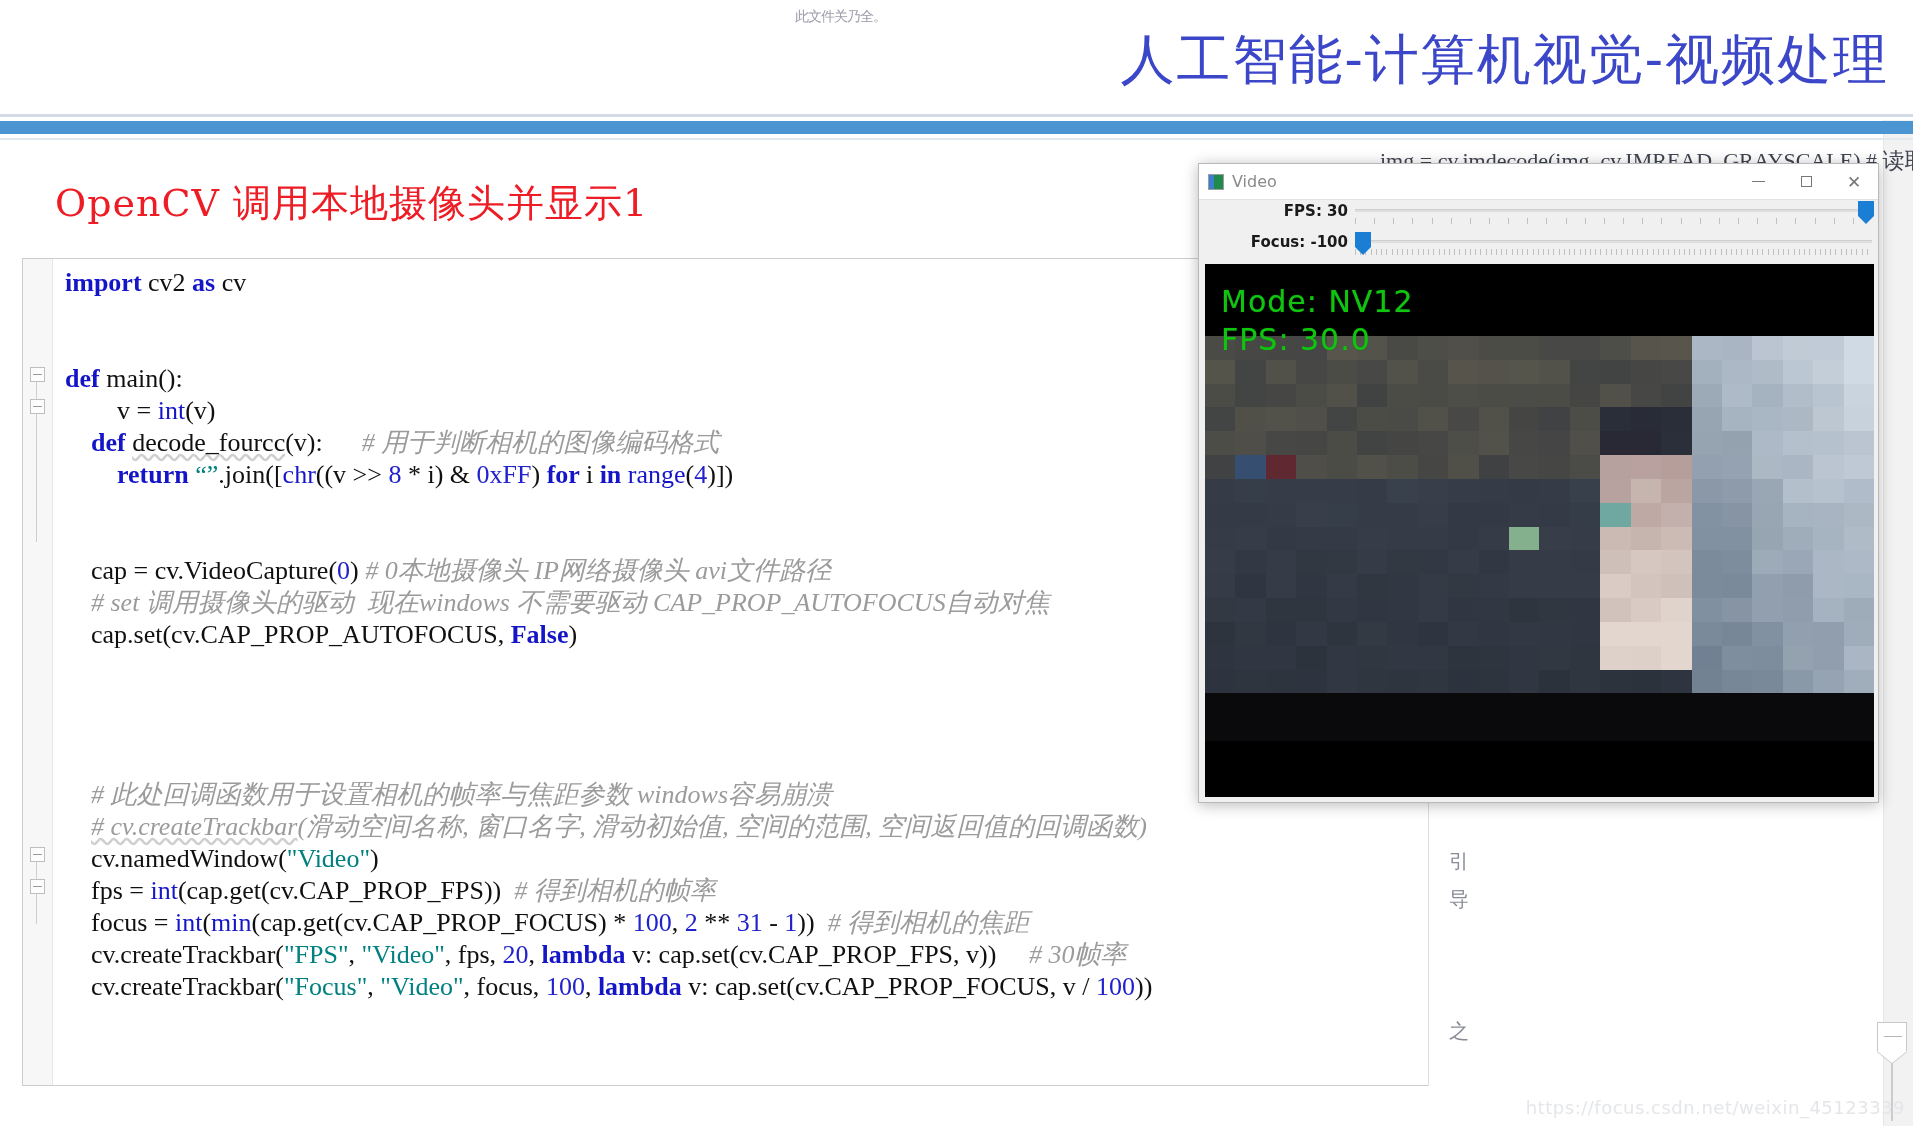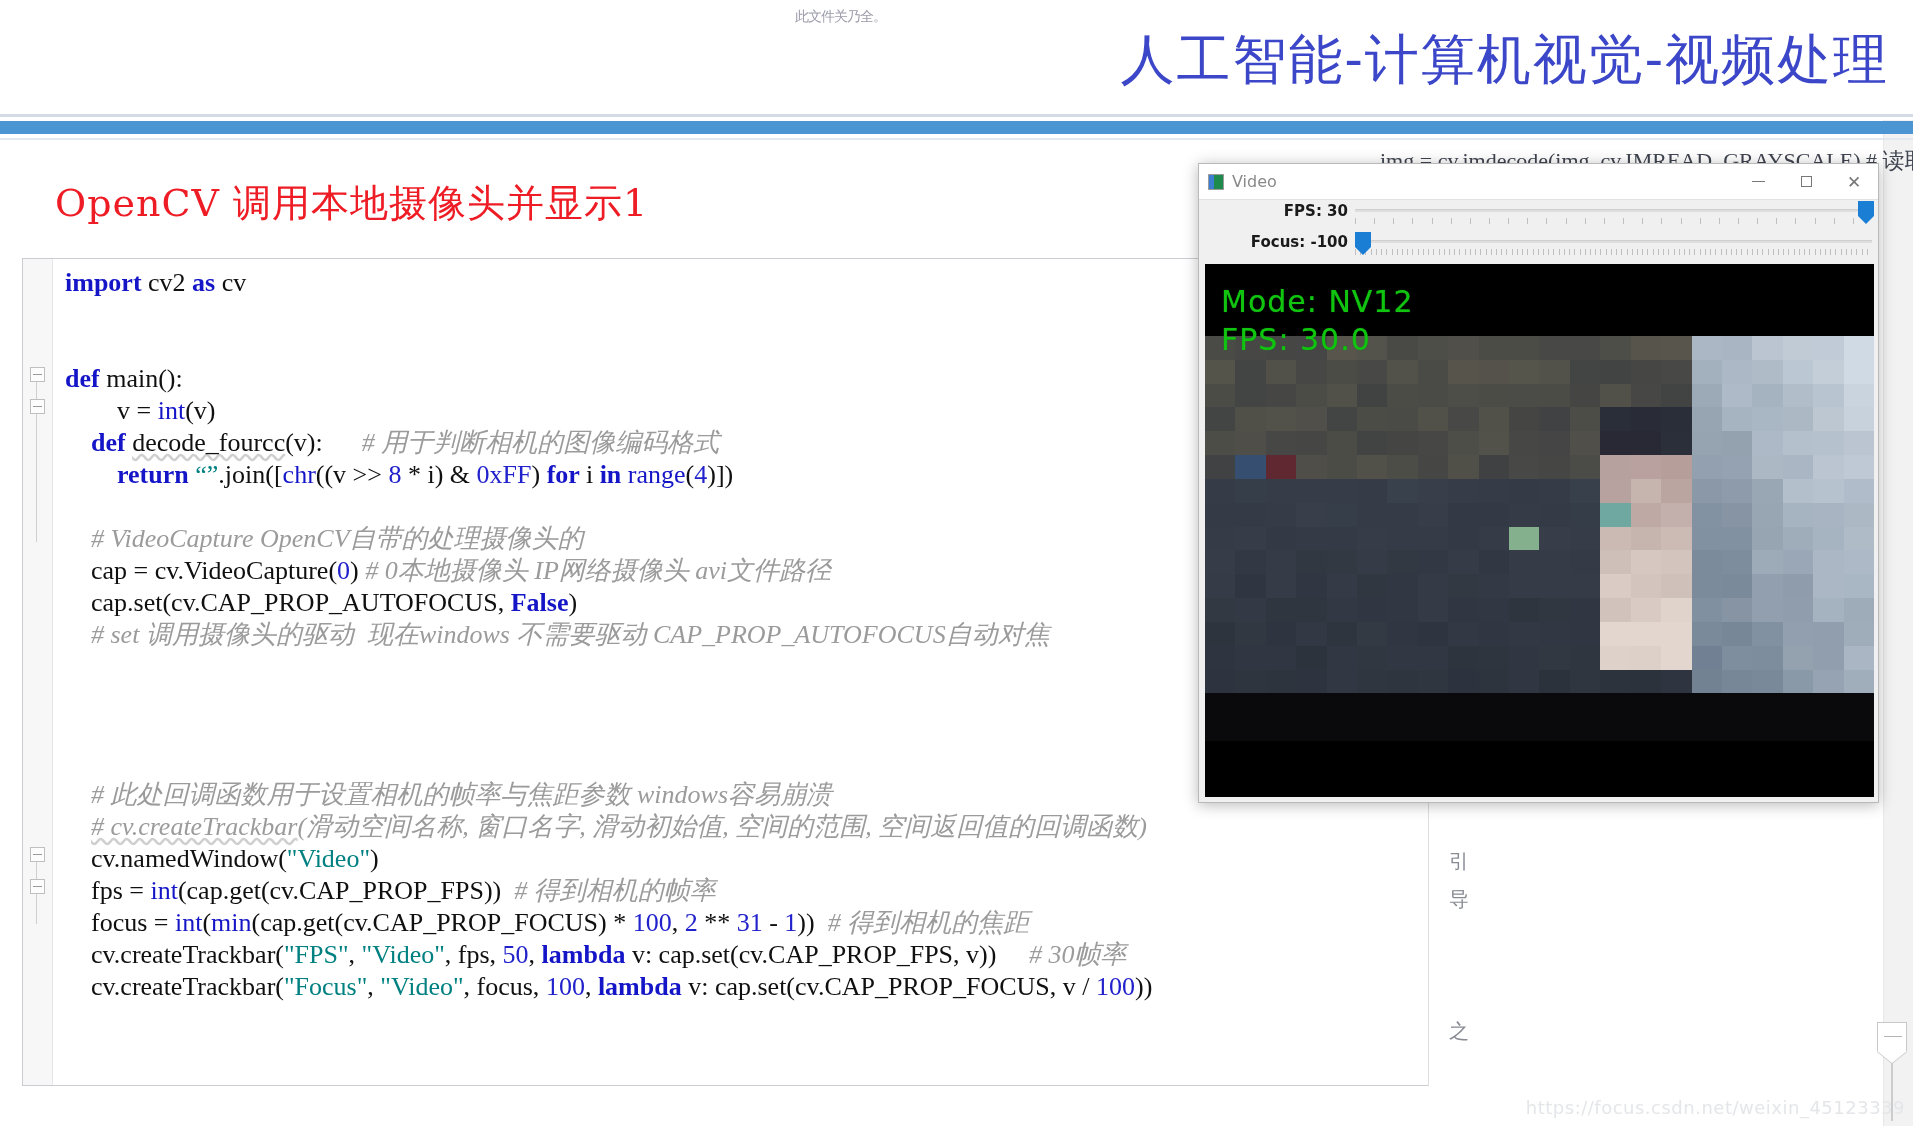--- a/index.html
+++ b/index.html
@@ -418,34 +418,34 @@
       </div>
     <div class="code-body" id="code-body">
         <div class="code-line"><span class="kw">import </span><span>cv2 </span><span class="kw">as </span><span>cv</span></div>
         <div class="code-line">&nbsp;</div>
         <div class="code-line">&nbsp;</div>
         <div class="code-line"><span class="kw">def </span><span>main():</span></div>
         <div class="code-line"><span>        v = </span><span class="bi">int</span><span>(v)</span></div>
         <div class="code-line"><span>    </span><span class="kw">def </span><span class="sq">decode_fourcc</span><span>(v):      </span><span class="cmt"># 用于判断相机的图像编码格式</span></div>
         <div class="code-line"><span>        </span><span class="kw">return </span><span class="str">“”</span><span>.join([</span><span class="bi">chr</span><span>((v &gt;&gt; </span><span class="num">8</span><span> * i) &amp; </span><span class="num">0xFF</span><span>) </span><span class="kw">for </span><span>i </span><span class="kw">in </span><span class="bi">range</span><span>(</span><span class="num">4</span><span>)])</span></div>
         <div class="code-line">&nbsp;</div>
-        <div class="code-line"><span>    </span><span class="cmt"># VideoCapture OpenCV自带的处理摄像头的</span></div>
+        <div class="code-line"><span>    </span></div>
         <div class="code-line"><span>    cap = cv.VideoCapture(</span><span class="num">0</span><span>) </span><span class="cmt"># 0本地摄像头 IP网络摄像头 avi文件路径</span></div>
+        <div class="code-line"><span>    </span><span class="cmt"># set 调用摄像头的驱动  现在windows 不需要驱动 CAP_PROP_AUTOFOCUS自动对焦</span></div>
         <div class="code-line"><span>    cap.set(cv.CAP_PROP_AUTOFOCUS, </span><span class="kw">False</span><span>)</span></div>
-        <div class="code-line"><span>    </span><span class="cmt"># set 调用摄像头的驱动  现在windows 不需要驱动 CAP_PROP_AUTOFOCUS自动对焦</span></div>
         <div class="code-line">&nbsp;</div>
         <div class="code-line">&nbsp;</div>
         <div class="code-line">&nbsp;</div>
         <div class="code-line">&nbsp;</div>
         <div class="code-line"><span>    </span><span class="cmt"># 此处回调函数用于设置相机的帧率与焦距参数 windows容易崩溃</span></div>
         <div class="code-line"><span>    </span><span class="cmt sq"># cv.createTrackbar</span><span class="cmt">(滑动空间名称, 窗口名字, 滑动初始值, 空间的范围, 空间返回值的回调函数)</span></div>
         <div class="code-line"><span>    cv.namedWindow(</span><span class="str">"Video"</span><span>)</span></div>
         <div class="code-line"><span>    fps = </span><span class="bi">int</span><span>(cap.get(cv.CAP_PROP_FPS))  </span><span class="cmt"># 得到相机的帧率</span></div>
         <div class="code-line"><span>    focus = </span><span class="bi">int</span><span>(</span><span class="bi">min</span><span>(cap.get(cv.CAP_PROP_FOCUS) * </span><span class="num">100</span><span>, </span><span class="num">2</span><span> ** </span><span class="num">31</span><span> - </span><span class="num">1</span><span>))  </span><span class="cmt"># 得到相机的焦距</span></div>
-        <div class="code-line"><span>    cv.createTrackbar(</span><span class="str">"FPS"</span><span>, </span><span class="str">"Video"</span><span>, fps, </span><span class="num">50</span><span>, </span><span class="kw">lambda </span><span>v: cap.set(cv.CAP_PROP_FPS, v))     </span><span class="cmt"># 30帧率</span></div>
+        <div class="code-line"><span>    cv.createTrackbar(</span><span class="str">"FPS"</span><span>, </span><span class="str">"Video"</span><span>, fps, </span><span class="num">20</span><span>, </span><span class="kw">lambda </span><span>v: cap.set(cv.CAP_PROP_FPS, v))     </span><span class="cmt"># 30帧率</span></div>
         <div class="code-line"><span>    cv.createTrackbar(</span><span class="str">"Focus"</span><span>, </span><span class="str">"Video"</span><span>, focus, </span><span class="num">100</span><span>, </span><span class="kw">lambda </span><span>v: cap.set(cv.CAP_PROP_FOCUS, v / </span><span class="num">100</span><span>))</span></div>
       </div>
   </div>
 
   <div class="video-window">
 
     <div class="vw-titlebar">
       <div class="vw-appicon">
         <i class="a"></i>
           <i class="b"></i>

